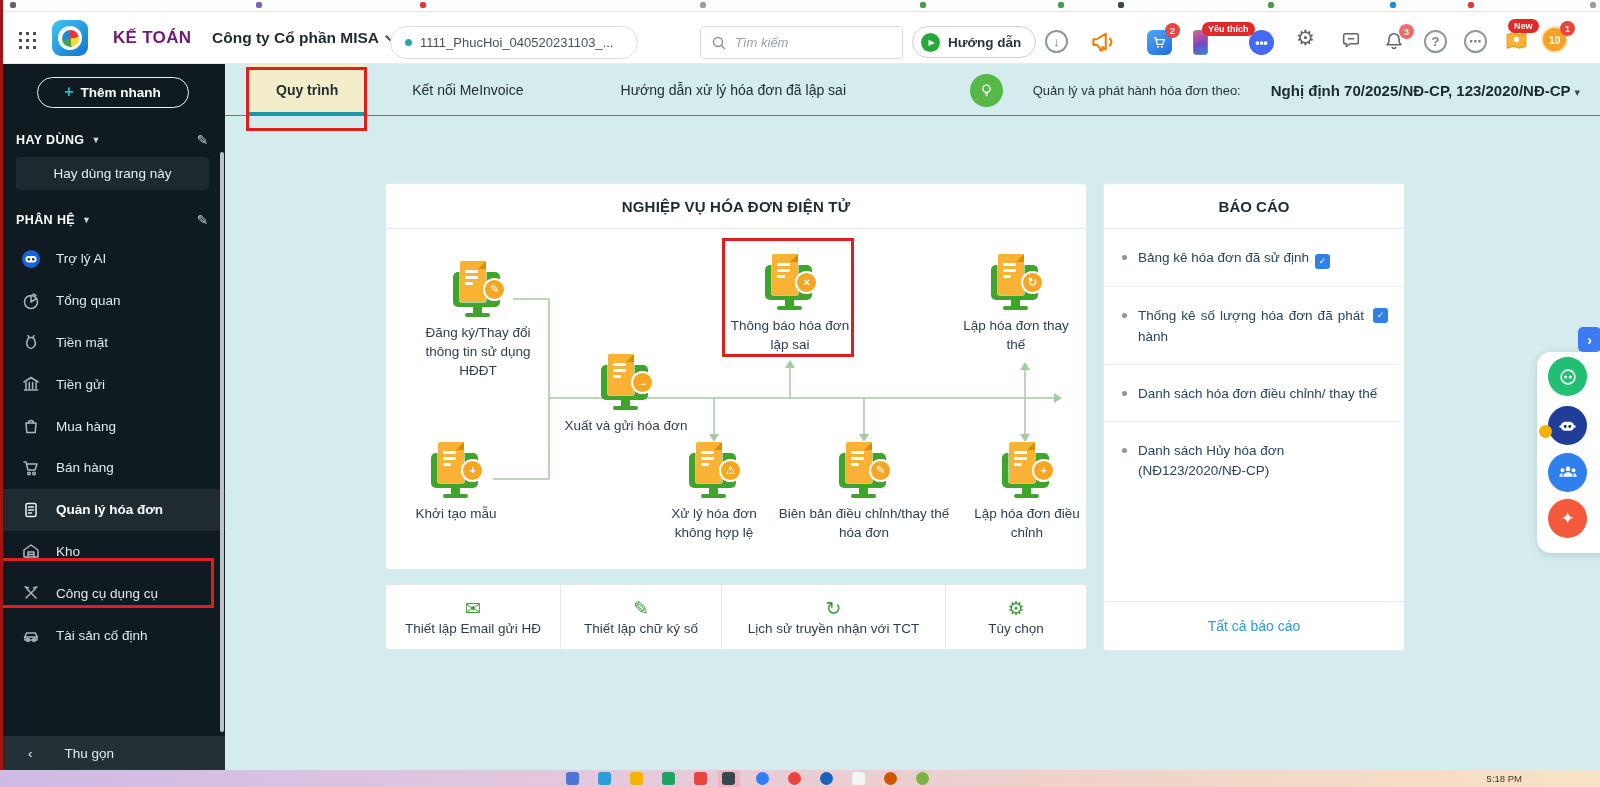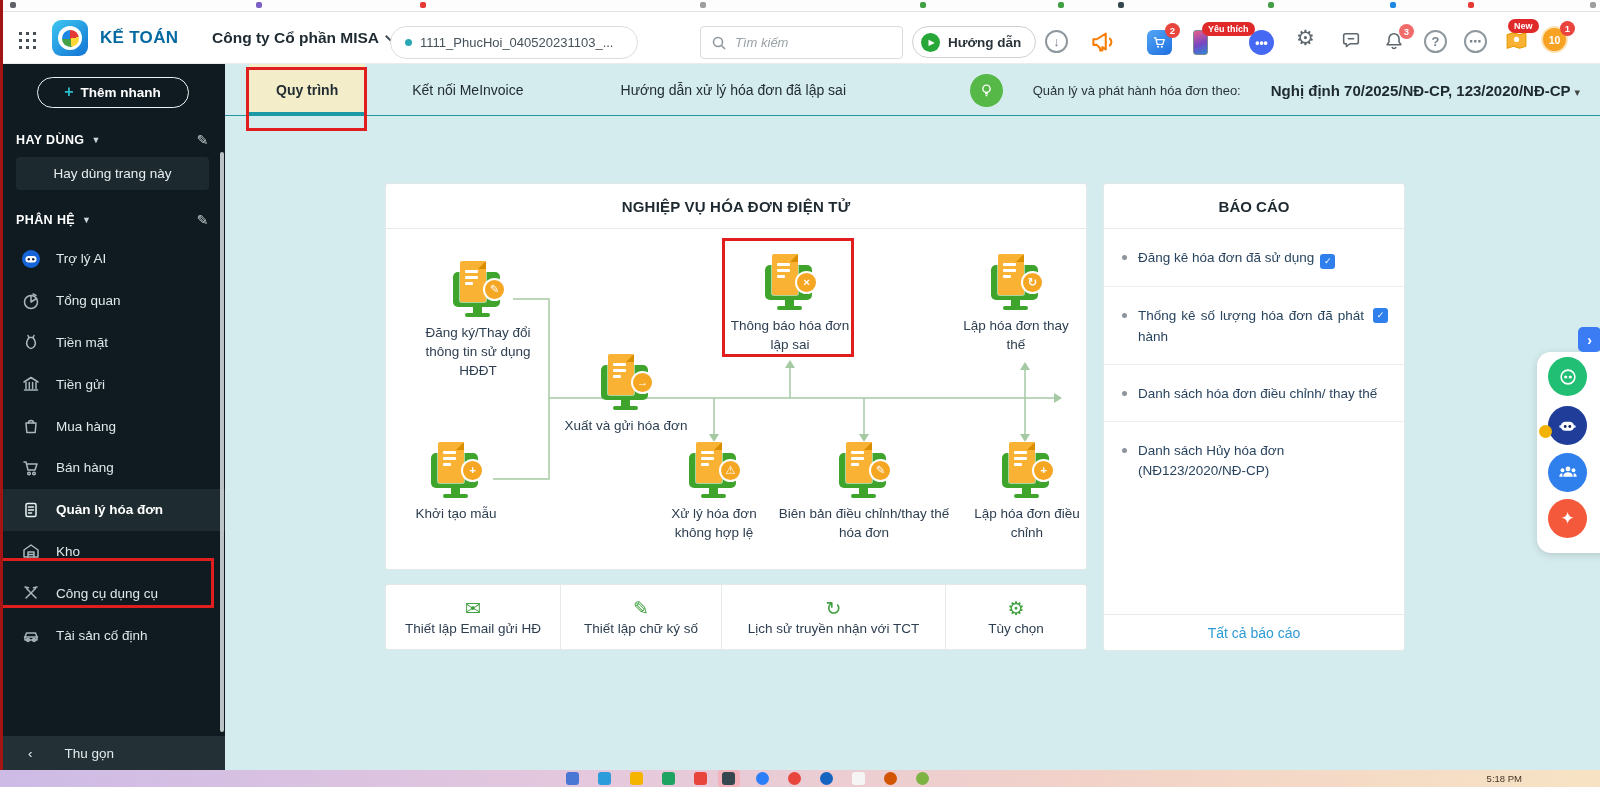--- a/index.html
+++ b/index.html
@@ -9,21 +9,21 @@
   
   .bstrip{position:absolute;left:0;top:0;width:1600px;height:12px;background:#fdfdfd;border-bottom:1px solid #e4e4e4;z-index:5}
   .bstrip span{position:absolute;top:2px;width:6px;height:6px;border-radius:2px;display:block}
 
   
   .appbar{position:absolute;left:0;top:12px;width:1600px;height:52px;background:#fff;border-bottom:1px solid #ebebeb;z-index:4}
   .gridico{position:absolute;left:17px;top:18px;width:19px;height:19px;background-image:radial-gradient(#474f54 1.7px,transparent 1.9px);background-size:7px 7px;background-position:0 0}
   .logo{position:absolute;left:52px;top:8px;width:36px;height:36px;border-radius:9px;background:linear-gradient(140deg,#3ec6f0,#1273d4);display:flex;align-items:center;justify-content:center}
   .logo .ring{width:24px;height:24px;border-radius:50%;background:#fff;display:flex;align-items:center;justify-content:center}
   .logo .pie{width:17px;height:17px;border-radius:50%;background:conic-gradient(#e53935 0 22%,#fdd835 0 48%,#43a047 0 75%,#1e88e5 0 100%)}
-  .appname{position:absolute;left:100px;top:16px;font-size:17px;font-weight:bold;color:#0369a1;letter-spacing:.3px}
+  .appname{position:absolute;left:113px;top:16px;font-size:17px;font-weight:bold;color:#701a75;letter-spacing:.3px}
   .company{position:absolute;left:212px;top:17px;font-size:15.5px;font-weight:bold;color:#1e2a31;display:flex;align-items:center;gap:8px}
   .chev{width:9px;height:9px;border-right:2px solid #3c4852;border-bottom:2px solid #3c4852;transform:rotate(45deg);margin-top:-4px}
   .dataset{position:absolute;left:390px;top:14px;width:248px;height:33px;border:1px solid #dcdcdc;border-radius:17px;background:#fff;display:flex;align-items:center;padding:0 14px;gap:8px}
   .dataset .dot{width:7px;height:7px;border-radius:50%;background:#2aa7b5;flex:none}
   .dataset .txt{font-size:13px;color:#45525a;white-space:nowrap;overflow:hidden}
   .search{position:absolute;left:700px;top:14px;width:203px;height:33px;border:1px solid #d9dcdd;border-radius:4px;background:#fff;display:flex;align-items:center;padding:0 10px;gap:8px}
   .search input{border:none;outline:none;font-size:13px;font-style:italic;color:#59646b;width:140px;background:transparent}
   .search input::placeholder{color:#9aa3a8;font-style:italic}
   .guide{position:absolute;left:912px;top:14px;height:32px;border:1px solid #ccd2d4;border-radius:16px;background:#fff;display:flex;align-items:center;padding:0 14px 0 8px;gap:8px;cursor:pointer}
   .playc{width:19px;height:19px;border-radius:50%;background:#27a737;color:#fff;font-size:8px;display:flex;align-items:center;justify-content:center;padding-left:2px}
@@ -99,21 +99,21 @@
   .rcard{left:1103px;top:183px;width:302px;height:468px;display:flex;flex-direction:column}
   .rhead{height:45px;border-bottom:1px solid #e7eaeb;display:flex;align-items:center;justify-content:center;font-size:15px;font-weight:bold;color:#1e2a31;flex:none}
   .rlist{flex:1;display:flex;flex-direction:column;overflow:hidden}
   .ritem{padding:19px 18px 17px;display:flex;gap:11px;border-bottom:1px solid #efefef;cursor:pointer}
   .ritem:last-child{border-bottom:none;flex:1}
   .rdot{width:5px;height:5px;border-radius:50%;background:#8d949c;margin-top:7px;flex:none}
   .rtext{font-size:13.5px;line-height:1.5;color:#29445f;position:relative;flex:1}
   .rbadge{display:inline-flex;width:15px;height:15px;border-radius:3px;background:#2f80ed;color:#fff;font-size:9px;align-items:center;justify-content:center;vertical-align:-2px;margin-left:6px}
   .rbadge.abs{position:absolute;right:-2px;top:2px;margin:0}
   .rtext.just{text-align:justify;padding-right:22px}
-  .rfoot{height:36px;border-top:1px solid #e7eaeb;display:flex;align-items:center;justify-content:center;flex:none}
+  .rfoot{height:49px;border-top:1px solid #e7eaeb;display:flex;align-items:center;justify-content:center;flex:none}
   .rfoot span{font-size:14px;color:#2e9bd5;cursor:pointer}
 
   
   .fchev{position:absolute;left:1578px;top:327px;width:23px;height:25px;background:#3b7cf5;border-radius:5px;color:#fff;font-size:14px;font-weight:bold;display:flex;align-items:center;justify-content:center;z-index:8;cursor:pointer}
   .fpanel{position:absolute;left:1537px;top:352px;width:70px;height:201px;background:#fff;border-radius:14px 0 0 14px;box-shadow:0 2px 8px rgba(0,0,0,.15);z-index:7}
   .fbtn{position:absolute;left:11px;width:39px;height:39px;border-radius:50%;display:flex;align-items:center;justify-content:center;cursor:pointer}
   .fdot{position:absolute;left:2px;top:73px;width:13px;height:13px;border-radius:50%;background:#f2b200;z-index:9}
 
   
   .redbox{position:absolute;border:3px solid #e01e1e;z-index:40;pointer-events:none}
@@ -500,21 +500,21 @@
       <span class="sico">⚙</span>
       <span class="slabel">Tùy chọn</span>
     </div>
   </div>
 
   <div class="card rcard">
     <div class="rhead">BÁO CÁO</div>
     <div class="rlist">
       <div class="ritem">
         <span class="rdot"></span>
-        <span class="rtext"><span>Đăng kê hóa đơn đã sử dụng</span><span class="rbadge">✓</span></span>
+        <span class="rtext"><span>Bảng kê hóa đơn đã sử định</span><span class="rbadge">✓</span></span>
       </div>
       <div class="ritem">
         <span class="rdot"></span>
         <span class="rtext just"><span>Thống kê số lượng hóa đơn đã phát hành</span><span class="rbadge abs">✓</span></span>
       </div>
       <div class="ritem">
         <span class="rdot"></span>
         <span class="rtext">Danh sách hóa đơn điều chỉnh/ thay thế</span>
       </div>
       <div class="ritem">

